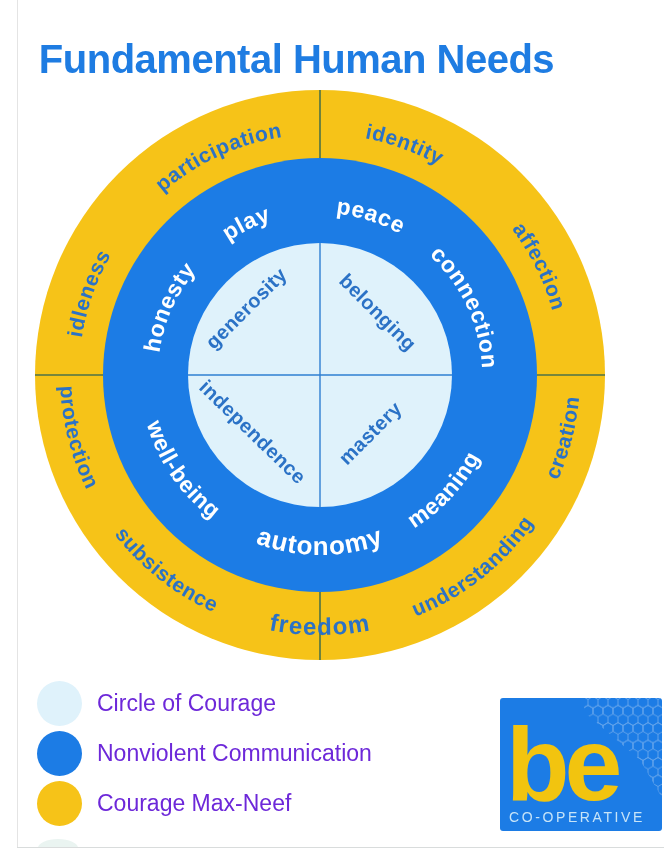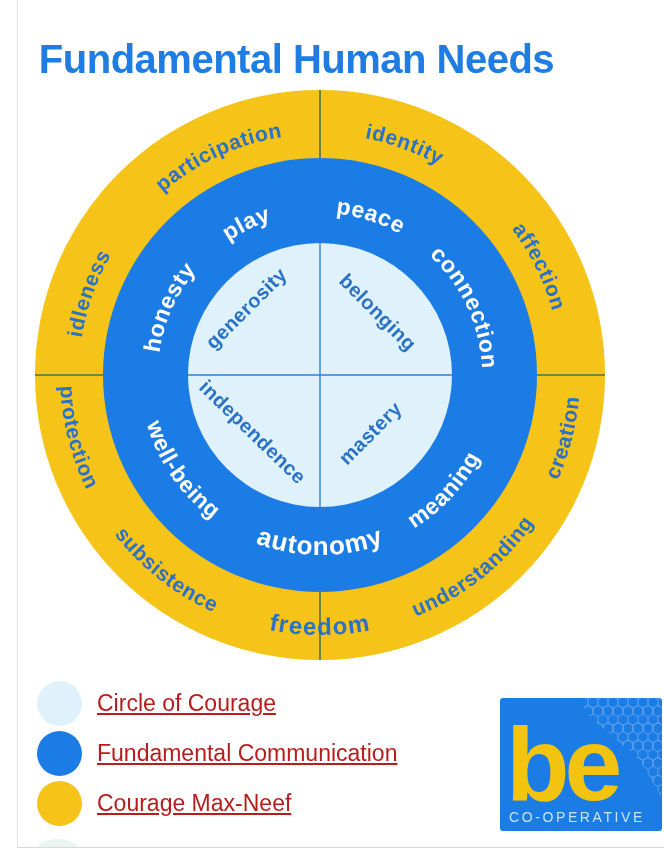--- a/index.html
+++ b/index.html
@@ -23,21 +23,21 @@
   .t-mid   { font-size:23px; fill:#ffffff; letter-spacing:0.6px; }
   .t-mid.bigger { font-size:26px; letter-spacing:1px; }
   .t-inner { font-size:20px; fill:#2B72C6; letter-spacing:0.4px; }
   .anchor-mid { text-anchor:middle; }
 
   .cross-yellow { stroke:#4d7248; stroke-width:1.6; }
   .cross-inner  { stroke:#2e7fd2; stroke-width:1.4; }
 
   .legend { position:absolute; left:37px; top:681px; display:flex; flex-direction:column; gap:5px; }
   .legend-row { display:flex; align-items:center; gap:15px; height:45px; }
-  .legend-label { font-size:23px; font-weight:500; color:#b91c1c;text-decoration:underline; }
+  .legend-label { font-size:23px; font-weight:500; color:#6d28d9; }
 
   .ghost-wrap { position:absolute; left:38px; top:839px; width:40px; height:8px; overflow:hidden; }
   .ghost-swatch { width:40px; height:18px; border-radius:50%; background:#eaf4f1; }
 
   .logo {
     position:absolute; left:500px; top:698px; width:162px; height:133px;
     background:#1C7CE5; border-radius:3px; overflow:hidden;
   }
   .logo-hex { position:absolute; right:0; top:0; }
   .logo-word {
@@ -123,21 +123,21 @@
     <div class="legend-row">
       <svg width="45" height="45">
         <circle cx="22.5" cy="22.5" r="22.5" fill="#DFF2FB"></circle>
         </svg>
       <span class="legend-label">Circle of Courage</span>
     </div>
     <div class="legend-row">
       <svg width="45" height="45">
         <circle cx="22.5" cy="22.5" r="22.5" fill="#1C7CE5"></circle>
         </svg>
-      <span class="legend-label">Fundamental Communication</span>
+      <span class="legend-label">Nonviolent Communication</span>
     </div>
     <div class="legend-row">
       <svg width="45" height="45">
         <circle cx="22.5" cy="22.5" r="22.5" fill="#F6C318"></circle>
         </svg>
       <span class="legend-label">Courage Max-Neef</span>
     </div>
   </div>
 
   <div class="ghost-wrap">

